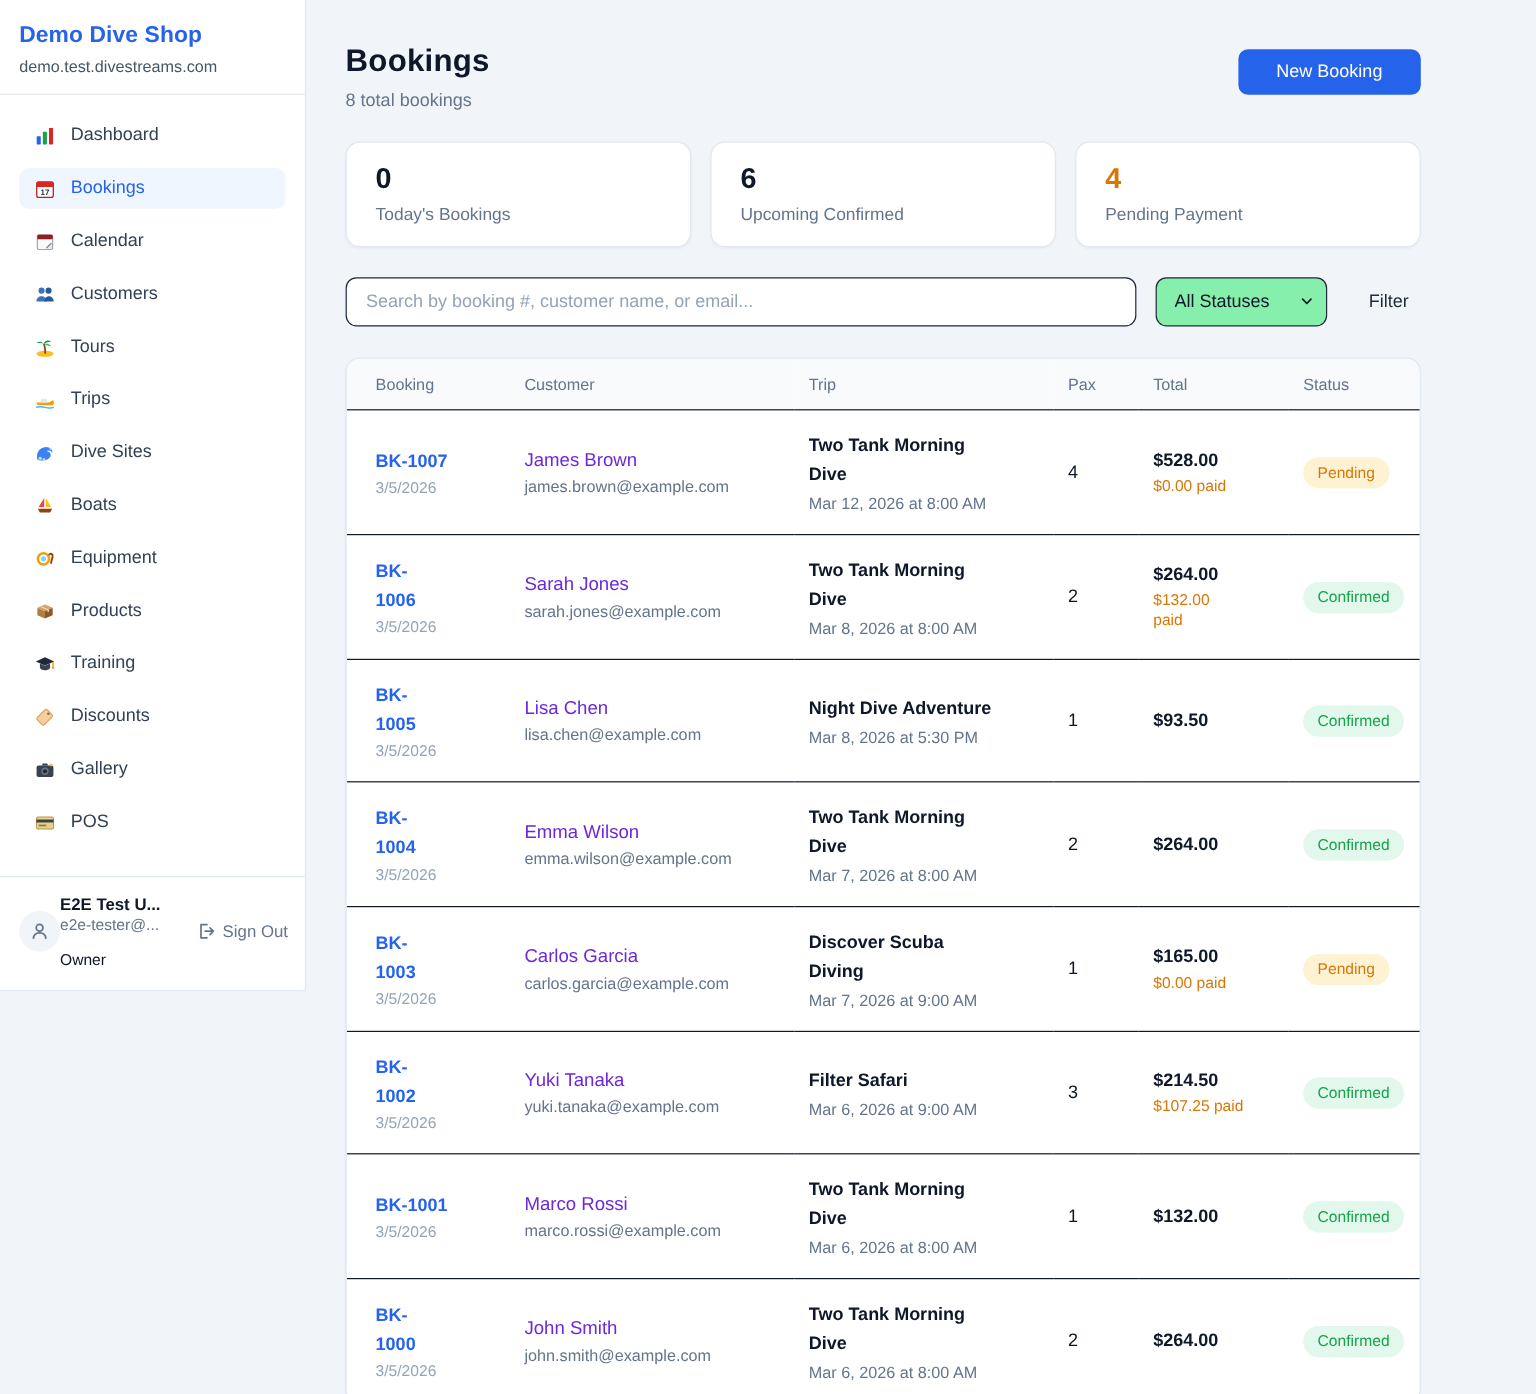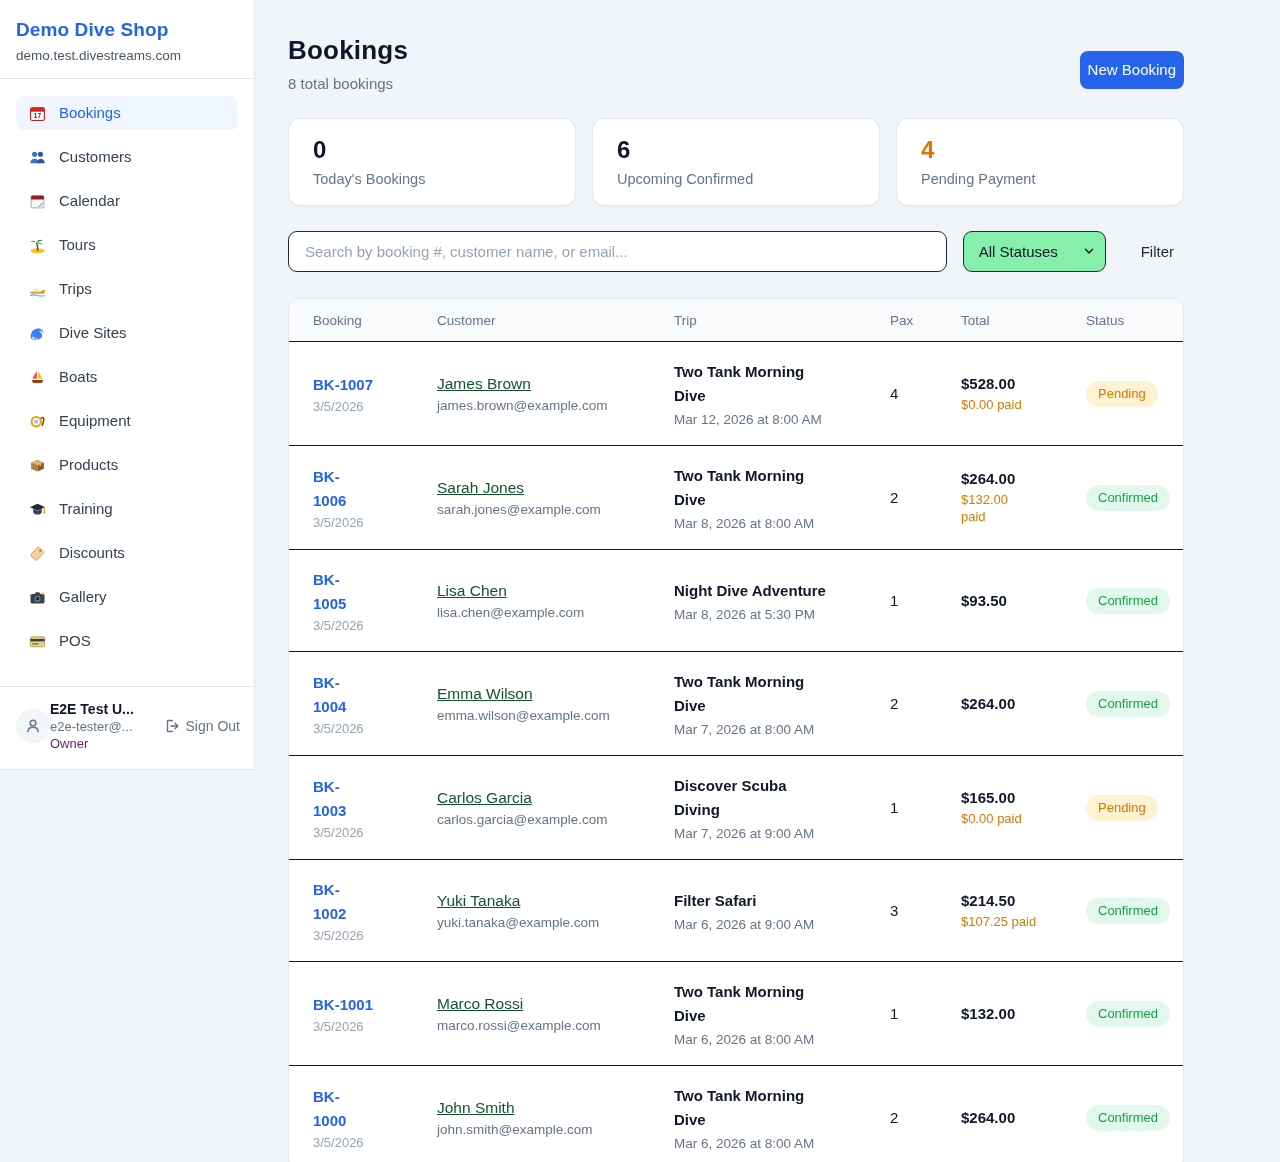--- a/index.html
+++ b/index.html
@@ -36,36 +36,36 @@
     padding: 14px 14px 14px 16px;
     display: flex; align-items: center; 
   }
   .avatar {
     width: 34px; height: 34px; border-radius: 50%; background: #f1f5f9;
     display: flex; align-items: center; justify-content: center; flex: 0 0 34px;
   }
   .user-meta { flex: 1 1 auto; min-width: 0; }
   .user-name { font-size: 14px; font-weight: bold; color: #0f172a; white-space: nowrap; overflow: hidden; }
   .user-email { font-size: 13px; color: #64748b; margin-top: 2px; white-space: nowrap; overflow: hidden; }
-  .user-role { font-size: 13px; color: #701a75; margin-top: 2px; }
+  .user-role { font-size: 13px; color: #0f172a; margin-top: 14px; }
   .signout {
     display: flex; align-items: center; gap: 6px; color: #64748b; font-size: 14px;
     background: none; border: none; cursor: pointer; font-family: inherit; white-space: nowrap;
     align-self: center; padding: 0;
   }
 
   
   .main { flex: 1 1 auto; padding: 35px 32px 30px 33px; min-width: 0; }
   .page-head { display: flex; justify-content: space-between; align-items: flex-start; }
   .page-title { font-size: 26px; font-weight: bold; color: #0f172a; letter-spacing: .2px; }
   .page-subtitle { font-size: 15px; color: #64748b; margin-top: 9px; }
   .btn-primary {
-    margin-top: 16px; background: #2563eb; color: #ffffff; border: none; border-radius: 8px;
+    margin-top: 6px; background: #2563eb; color: #ffffff; border: none; border-radius: 8px;
     font-family: inherit; font-size: 15px; font-weight: 500;
-    padding: 10px 8px; cursor: pointer; line-height: 18px;
+    padding: 10px 32px; cursor: pointer; line-height: 18px;
   }
 
   .stats { display: flex; gap: 16px; margin-top: 26px; }
   .stat-card {
     flex: 1 1 0; background: #ffffff; border: 1px solid #e2e8f0; border-radius: 12px;
     padding: 17px 24px 18px 24px; box-shadow: 0 1px 2px rgba(15,23,42,.04);
   }
   .stat-value { font-size: 24px; font-weight: bold; color: #0f172a; }
   .stat-label { font-size: 14.5px; color: #64748b; margin-top: 7px; }
 
@@ -98,21 +98,21 @@
   thead tr { background: #f8fafc; }
   th {
     text-align: left; font-size: 13.5px; font-weight: 500; color: #64748b;
     padding: 14px 12px 13px 12px; border-bottom: 1px solid #111827;
   }
   th:first-child, td:first-child { padding-left: 24px; }
   tbody tr + tr { border-top: 1px solid #111827; }
   td { padding: 18px 12px; vertical-align: middle; }
   .bk-num { color: #2563eb; font-weight: bold; font-size: 15px; line-height: 24px; white-space: pre-line; }
   .bk-date { color: #94a3b8; font-size: 13px; margin-top: 2px; }
-  .cust-name { color: #14532d; font-size: 15.5px; text-decoration: underline; }
+  .cust-name { color: #6d28d9; font-size: 15.5px; }
   .cust-email { color: #64748b; font-size: 13.5px; margin-top: 5px; }
   .trip-name { color: #0f172a; font-size: 15px; font-weight: 600; line-height: 24px; max-width: 158px; }
   .trip-when { color: #64748b; font-size: 13.5px; margin-top: 4px; white-space: nowrap; }
   .pax-val { font-size: 15px; color: #0f172a; }
   .total-val { font-size: 15px; font-weight: bold; color: #0f172a; }
   .paid-val { color: #d97706; font-size: 13px; margin-top: 4px; line-height: 17px; white-space: pre-line; }
   .pill {
     display: inline-block; font-size: 13px; padding: 5px 12px; border-radius: 999px; line-height: 16px;
   }
   .pill-pending { background: #fdf3d3; color: #d97706; }
@@ -123,54 +123,64 @@
 <body>
 
 <div class="app">
 
   <aside class="sidebar">
     <div class="brand">
       <div class="brand-name">Demo Dive Shop</div>
       <div class="brand-domain">demo.test.divestreams.com</div>
     </div>
     <nav class="nav" id="nav-list">
+  <div class="nav-item">
+    <span class="nav-icon">
+            <svg viewBox="0 0 16 16">
+              <rect x="1.5" y="8" width="3.2" height="6.5" rx=".5" fill="#2563eb"></rect>
+              <rect x="6.3" y="4.5" width="3.2" height="10" rx=".5" fill="#16a34a"></rect>
+              <rect x="11.1" y="1.5" width="3.2" height="13" rx=".5" fill="#dc2626"></rect>
+            </svg>
+          </span>
+    <span class="nav-label">Dashboard</span>
+  </div>
 
   <div class="nav-item active">
     <span class="nav-icon">
             <svg viewBox="0 0 16 16">
               <rect x="1.5" y="2.5" width="13" height="12" rx="1.5" fill="#fff" stroke="#b91c1c" stroke-width="1"></rect>
               <path d="M1.5 4 a1.5 1.5 0 0 1 1.5 -1.5 h10 a1.5 1.5 0 0 1 1.5 1.5 v2.4 h-13 z" fill="#dc2626"></path>
               <text x="8" y="12.6" font-size="6.2" font-weight="bold" text-anchor="middle" fill="#1f2937" font-family="Liberation Sans, sans-serif">17</text>
             </svg>
           </span>
     <span class="nav-label">Bookings</span>
+  </div>
+
+  <div class="nav-item">
+    <span class="nav-icon">
+            <svg viewBox="0 0 16 16">
+              <rect x="2" y="2.5" width="12" height="11.5" rx="1.2" fill="#f8fafc" stroke="#9ca3af" stroke-width=".9"></rect>
+              <path d="M2 4 a1.2 1.2 0 0 1 1.2 -1.5 h9.6 a1.2 1.2 0 0 1 1.2 1.5 v2 h-12 z" fill="#991b1b"></path>
+              <path d="M8.5 13.5 L13.5 8.5 L13.5 13.5 Z" fill="#e5e7eb"></path>
+              <path d="M9 13 L13 9" stroke="#6b7280" stroke-width=".8"></path>
+            </svg>
+          </span>
+    <span class="nav-label">Calendar</span>
   </div>
 
   <div class="nav-item">
     <span class="nav-icon">
             <svg viewBox="0 0 16 16">
               <circle cx="5.3" cy="4.9" r="2.4" fill="#3b74b8"></circle>
               <circle cx="10.8" cy="4.9" r="2.4" fill="#2a5a94"></circle>
               <path d="M1.2 13.5 c0-2.8 1.9-4.3 4.1-4.3 s4.1 1.5 4.1 4.3 z" fill="#3b74b8"></path>
               <path d="M7.3 13.5 c.2-1.9 1.4-4.3 3.5-4.3 2.2 0 4 1.5 4 4.3 z" fill="#2a5a94"></path>
             </svg>
           </span>
     <span class="nav-label">Customers</span>
-  </div>
-
-  <div class="nav-item">
-    <span class="nav-icon">
-            <svg viewBox="0 0 16 16">
-              <rect x="2" y="2.5" width="12" height="11.5" rx="1.2" fill="#f8fafc" stroke="#9ca3af" stroke-width=".9"></rect>
-              <path d="M2 4 a1.2 1.2 0 0 1 1.2 -1.5 h9.6 a1.2 1.2 0 0 1 1.2 1.5 v2 h-12 z" fill="#991b1b"></path>
-              <path d="M8.5 13.5 L13.5 8.5 L13.5 13.5 Z" fill="#e5e7eb"></path>
-              <path d="M9 13 L13 9" stroke="#6b7280" stroke-width=".8"></path>
-            </svg>
-          </span>
-    <span class="nav-label">Calendar</span>
   </div>
 
   <div class="nav-item">
     <span class="nav-icon">
             <svg viewBox="0 0 16 16">
               <ellipse cx="8" cy="13" rx="6.6" ry="2.4" fill="#fbbf24"></ellipse>
               <path d="M8.2 13 C8.2 9.5 8 7 7 5.2" stroke="#92400e" stroke-width="1.4" fill="none"></path>
               <path d="M7 5.2 C5 3.2 2.8 3.2 1.4 4.8 C3.9 4.2 5.9 4.6 7 5.2 Z" fill="#16a34a"></path>
               <path d="M7 5.2 C7.8 2.6 10.8 1.8 13 3.4 C10.4 3.4 8.5 4.5 7 5.2 Z" fill="#15803d"></path>
               <path d="M7 5.2 C9.2 4.6 11.8 5.6 12.8 7.3 C10.2 6.7 8.1 6.2 7 5.2 Z" fill="#22c55e"></path>

